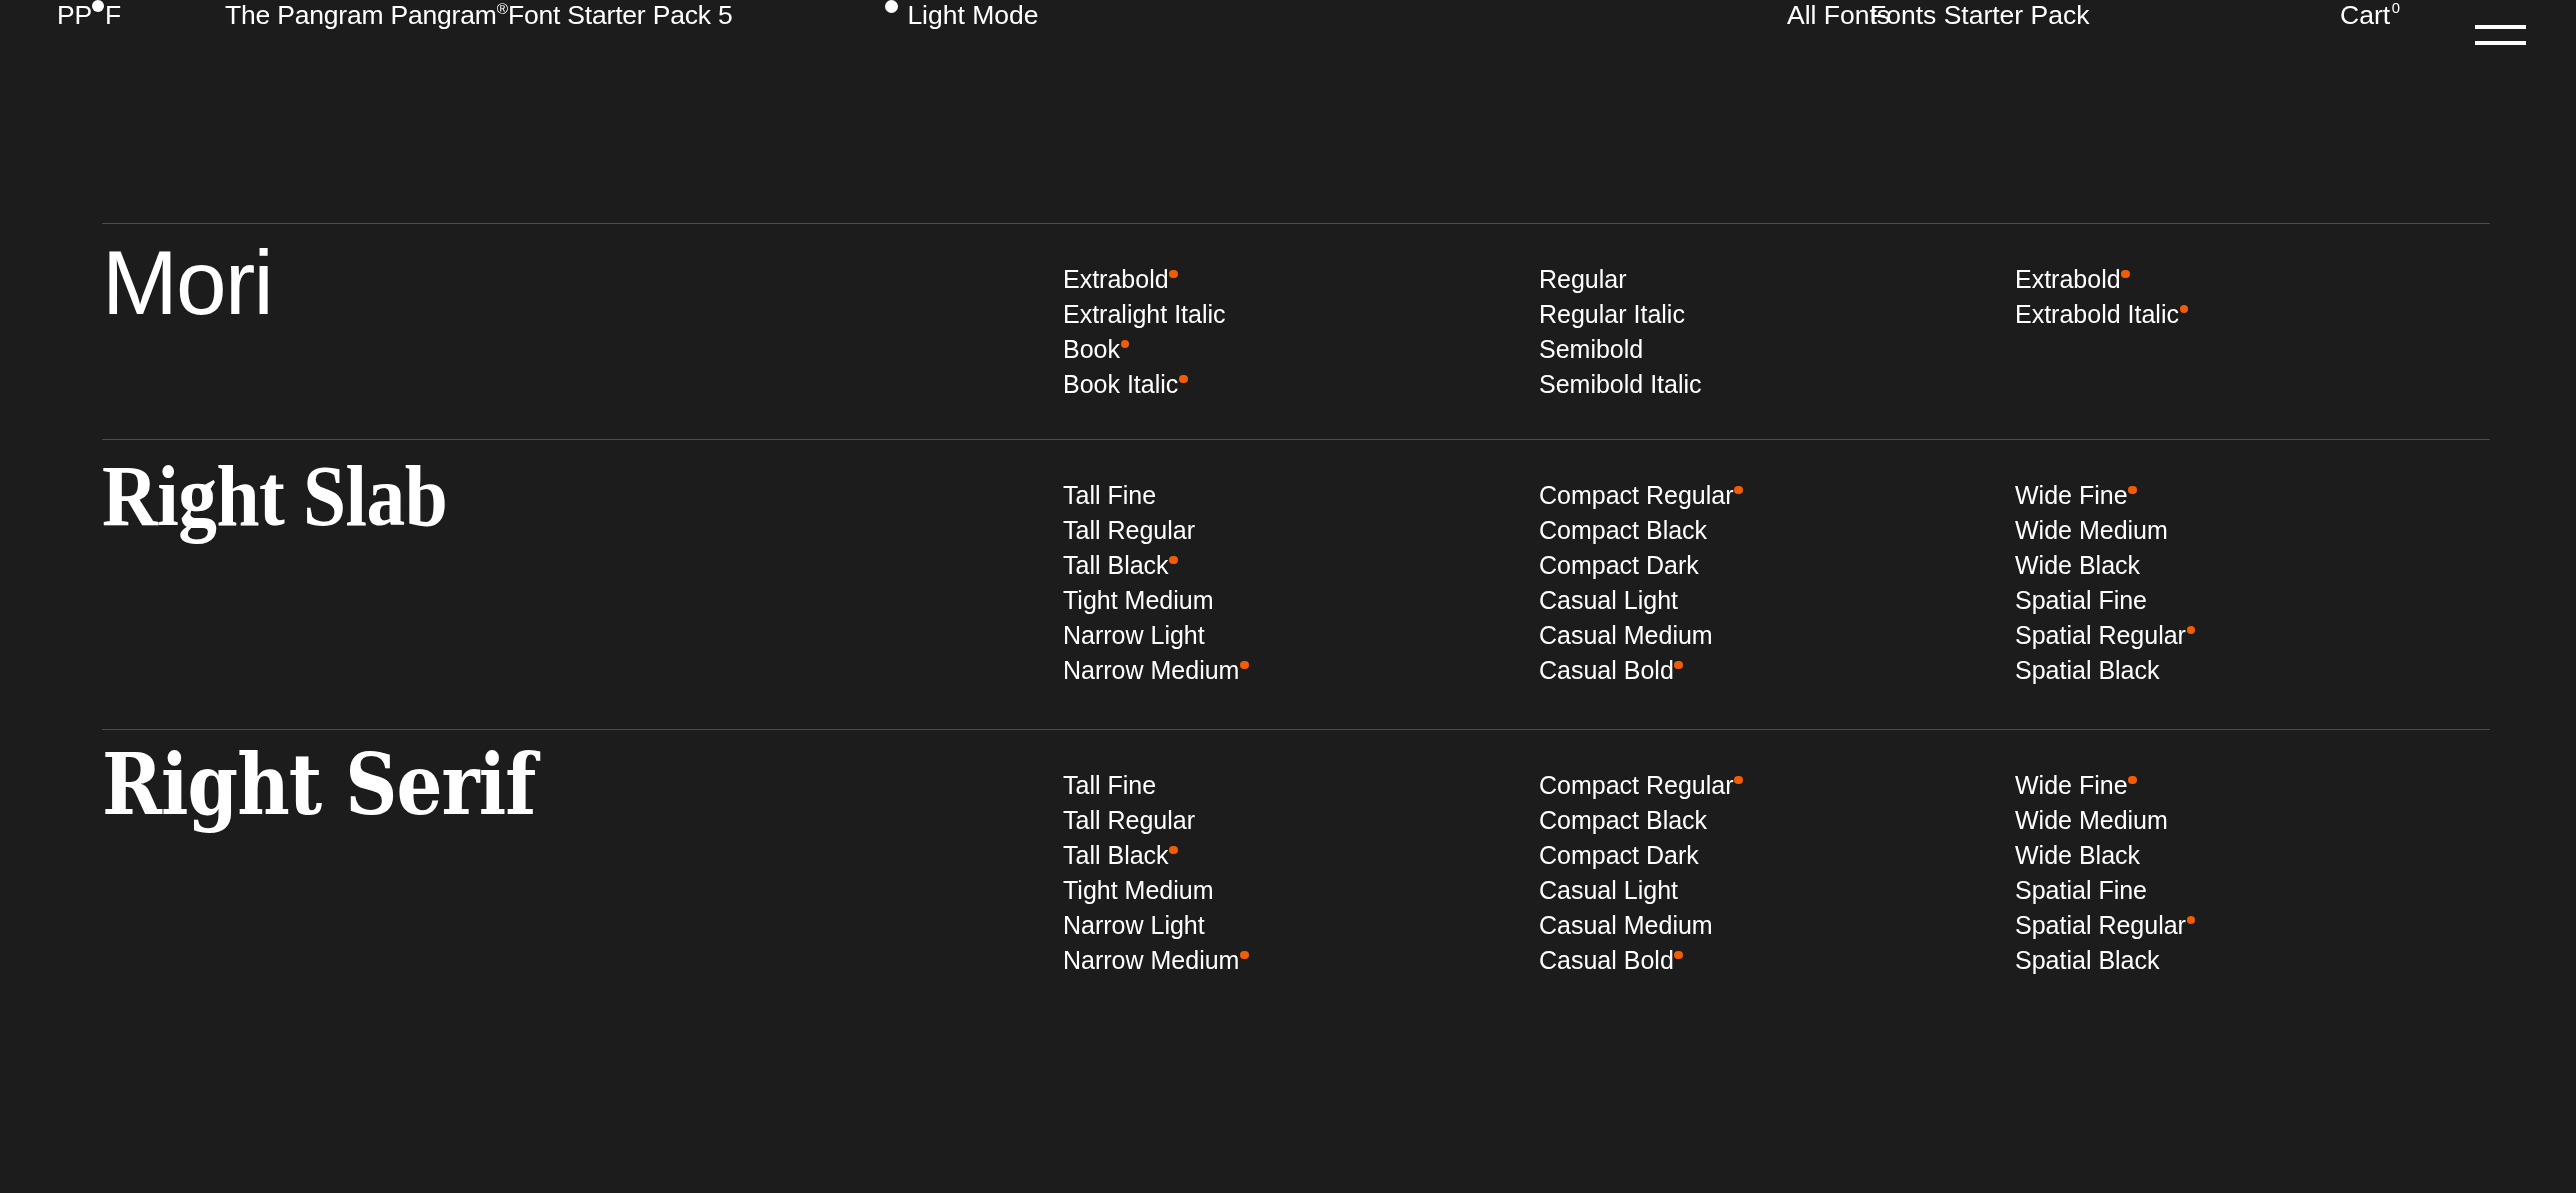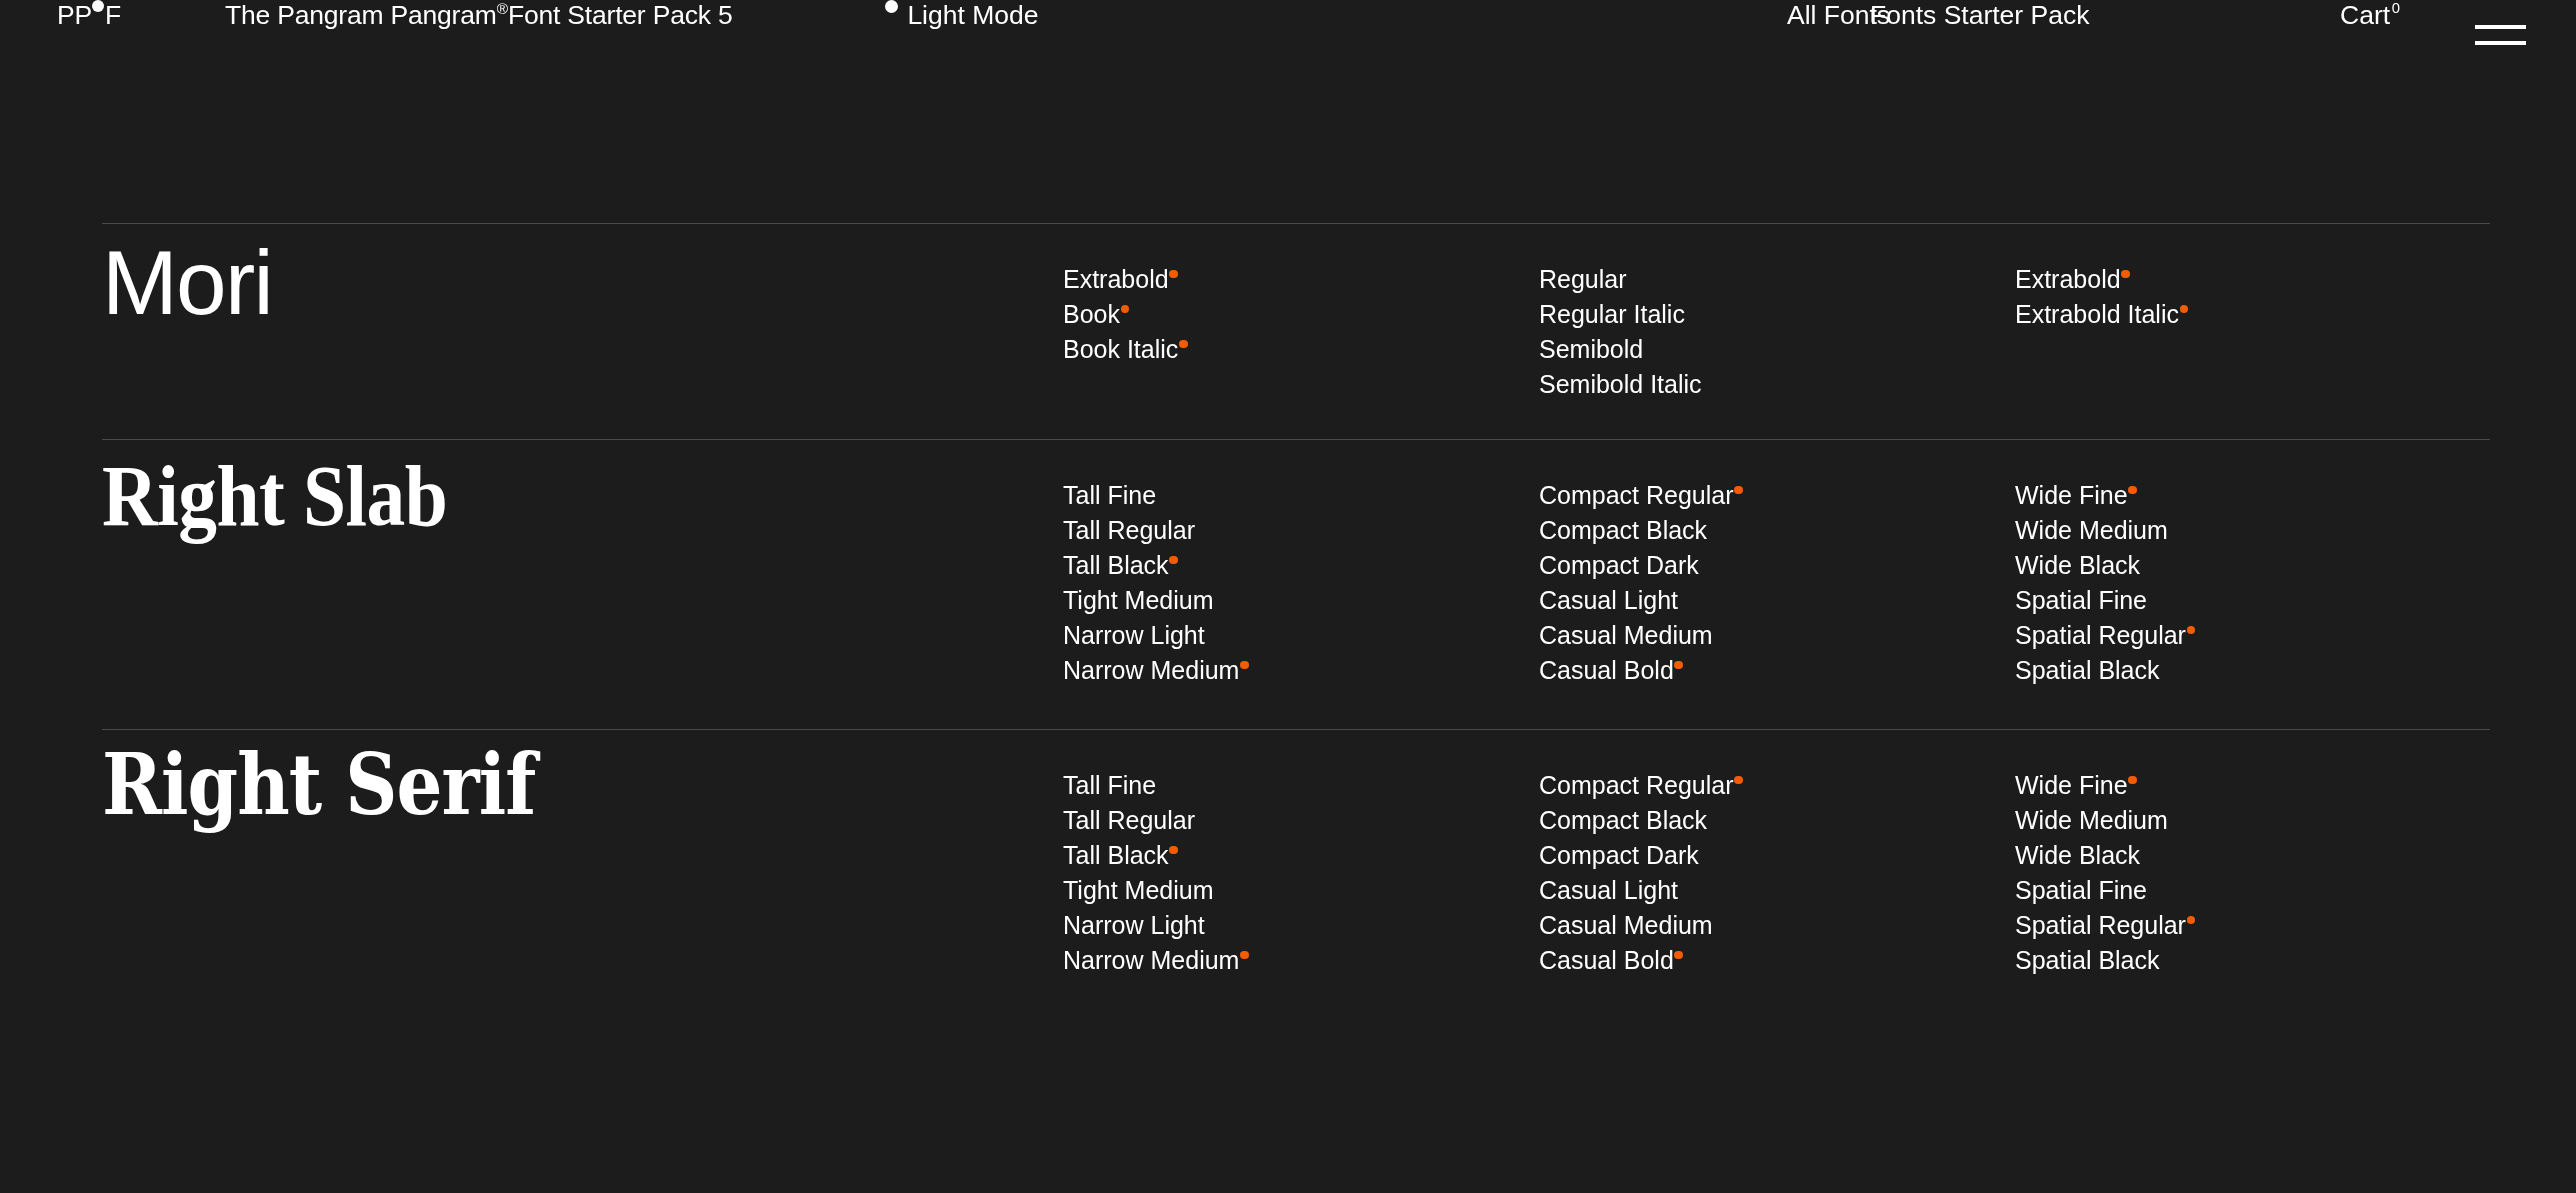--- a/index.html
+++ b/index.html
@@ -220,20 +220,21 @@
 
 <main class="sections">
 
   <section class="font-section sec-mori">
     <div class="family-name-wrap">
       <div class="family-name style-mori">Mori</div>
     </div>
     <div class="style-columns">
       <div class="style-col">
         <span class="style-item"><span>Extrabold</span><span class="inc-dot"></span></span>
+        <span class="style-item"><span>Extralight Italic</span></span>
         <span class="style-item"><span>Book</span><span class="inc-dot"></span></span>
         <span class="style-item"><span>Book Italic</span><span class="inc-dot"></span></span>
       </div>
       <div class="style-col">
         <span class="style-item"><span>Regular</span></span>
         <span class="style-item"><span>Regular Italic</span></span>
         <span class="style-item"><span>Semibold</span></span>
         <span class="style-item"><span>Semibold Italic</span></span>
       </div>
       <div class="style-col">

